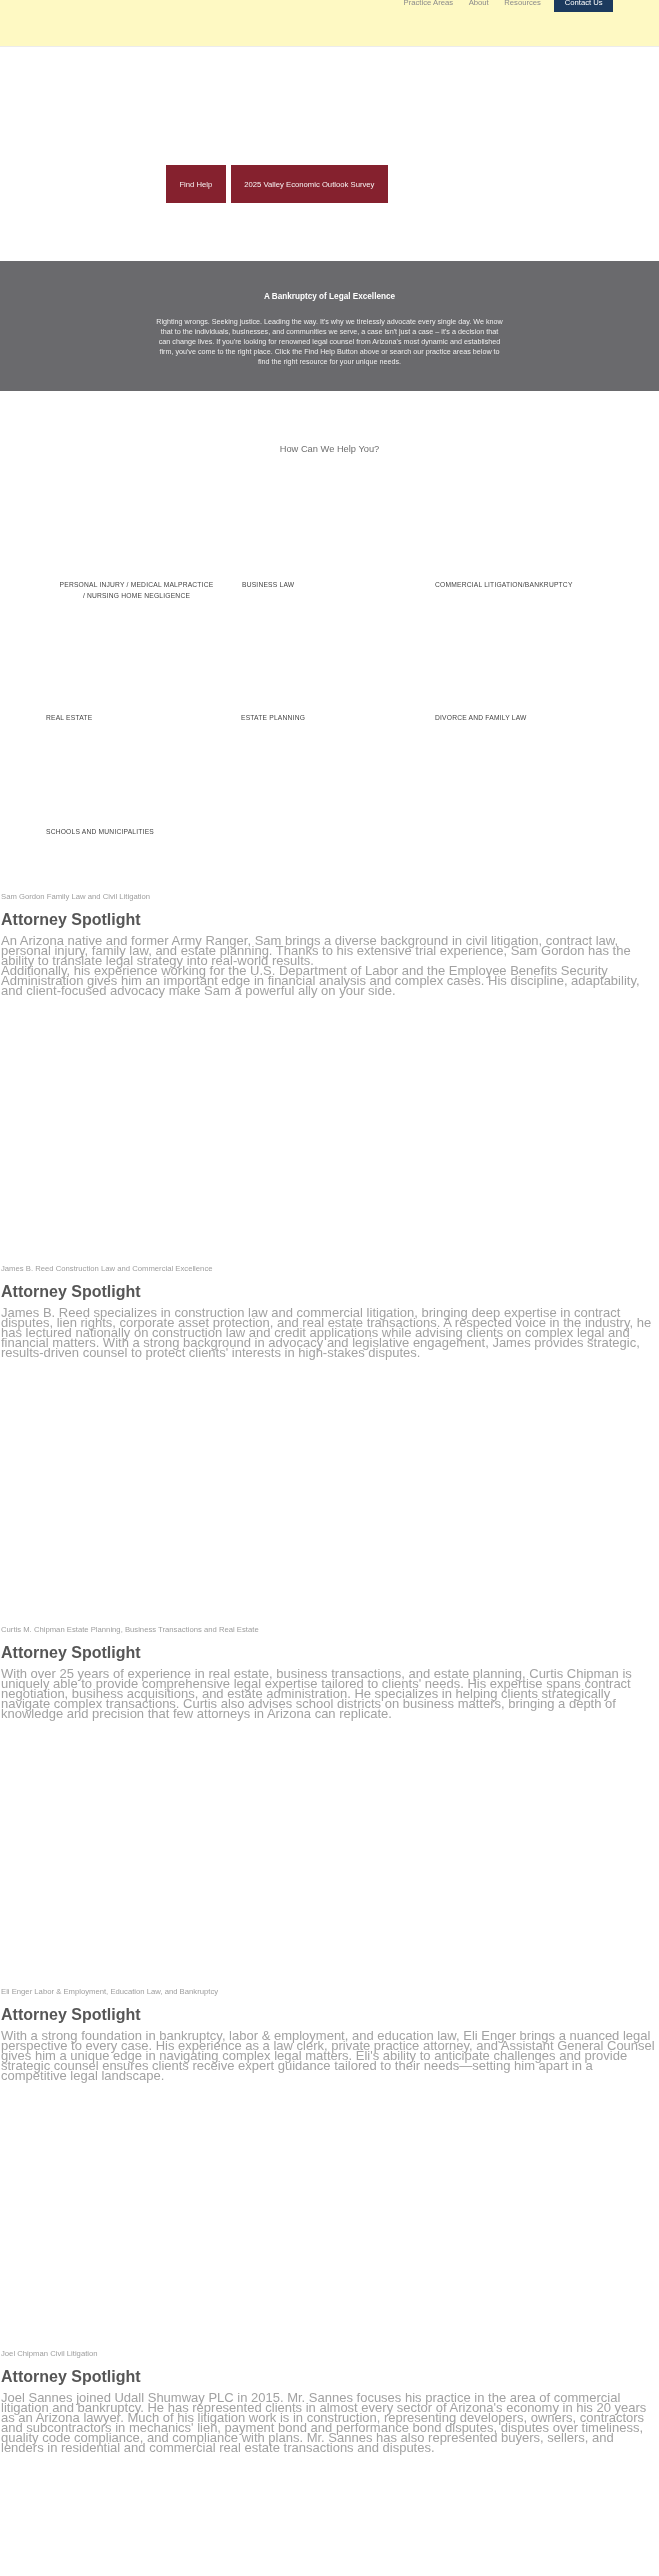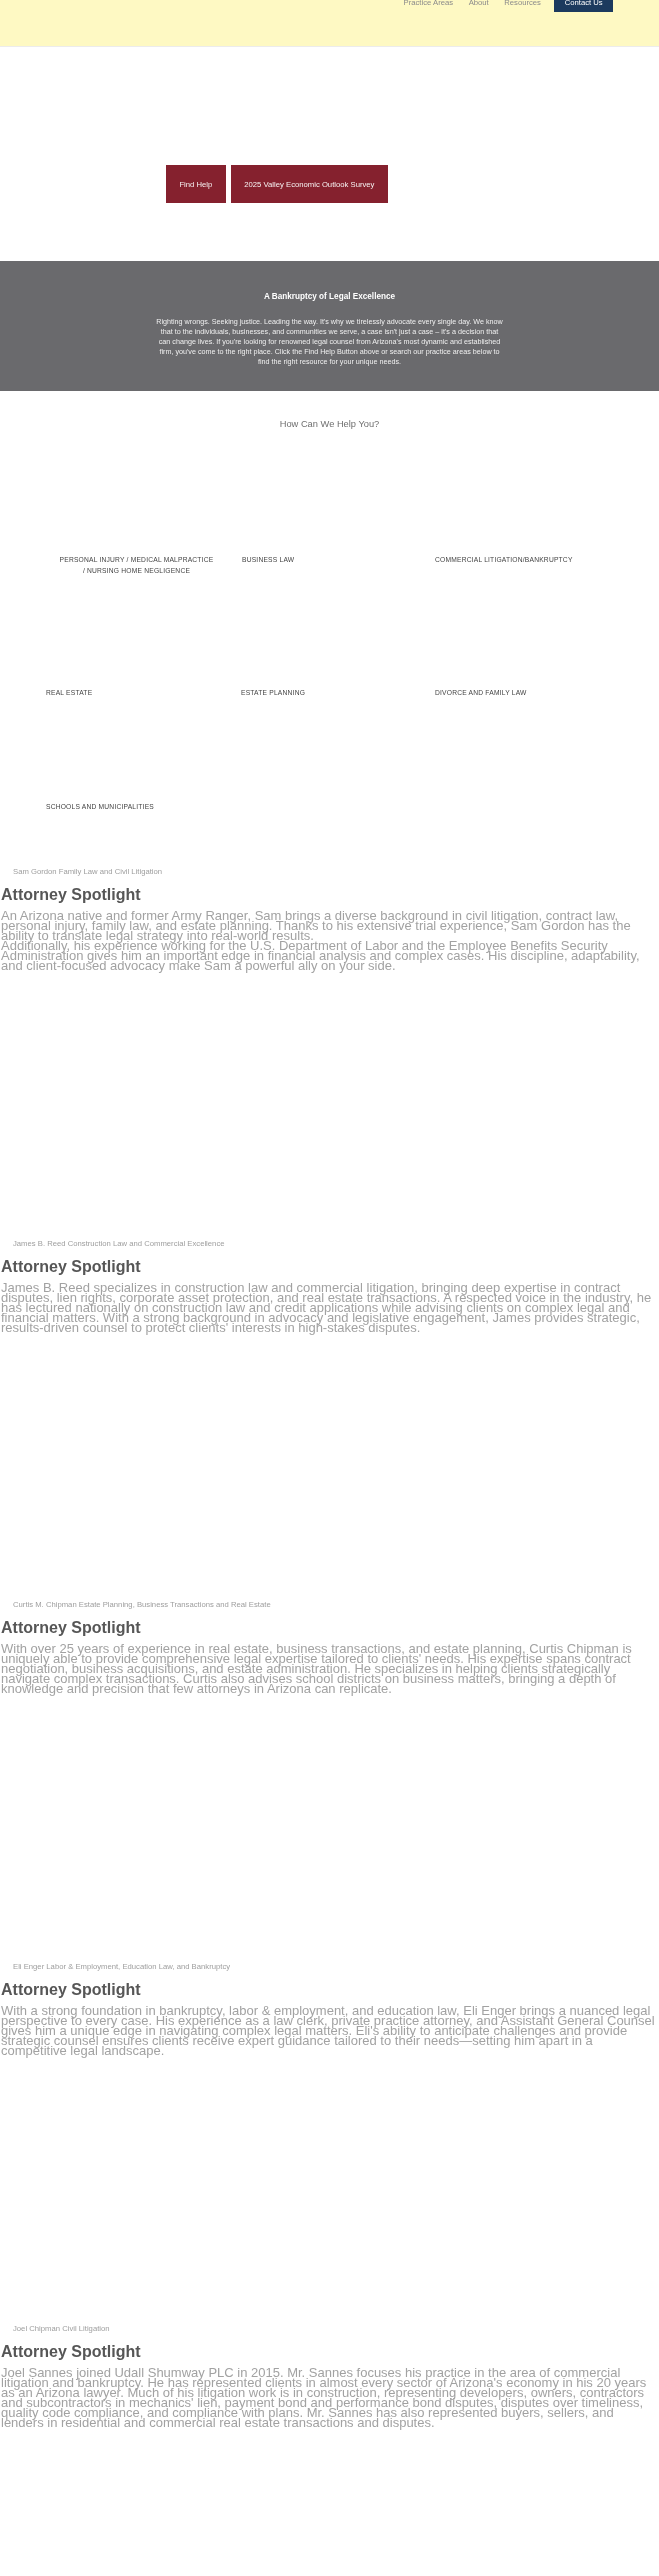--- a/index.html
+++ b/index.html
@@ -83,21 +83,21 @@
   .tradition-body {
     margin: 14.4px auto 0 auto;
     max-width: 350px;
     color: #f0f0f0;
     font-size: 7.2px;
     line-height: 10px;
   }
 
   
   .help-heading {
-    margin-top: 28px;
+    margin-top: 53px;
     text-align: center;
     color: #6f6f6f;
     font-size: 9.3px;
     font-weight: normal;
     line-height: 10.3px;
   }
   .pa-grid {
     position: relative;
     height: 428px;
   }
@@ -115,21 +115,20 @@
 
   
   .spotlights { margin-top: 11.3px; padding-left: 1px; }
   .spot-section { position: relative; }
   .spot-name {
     font-size: 7.7px;
     line-height: 8.2px;
     color: #9e9e9e;
     margin: 0 0 13.4px 0;
     font-weight: normal;
-    padding-left: 12px;
   }
   .spot-heading {
     font-size: 16px;
     line-height: 10.3px;
     color: #565656;
     font-weight: bold;
     margin: 0 0 10.8px 0;
   }
   .spot-body {
     font-size: 13px;

